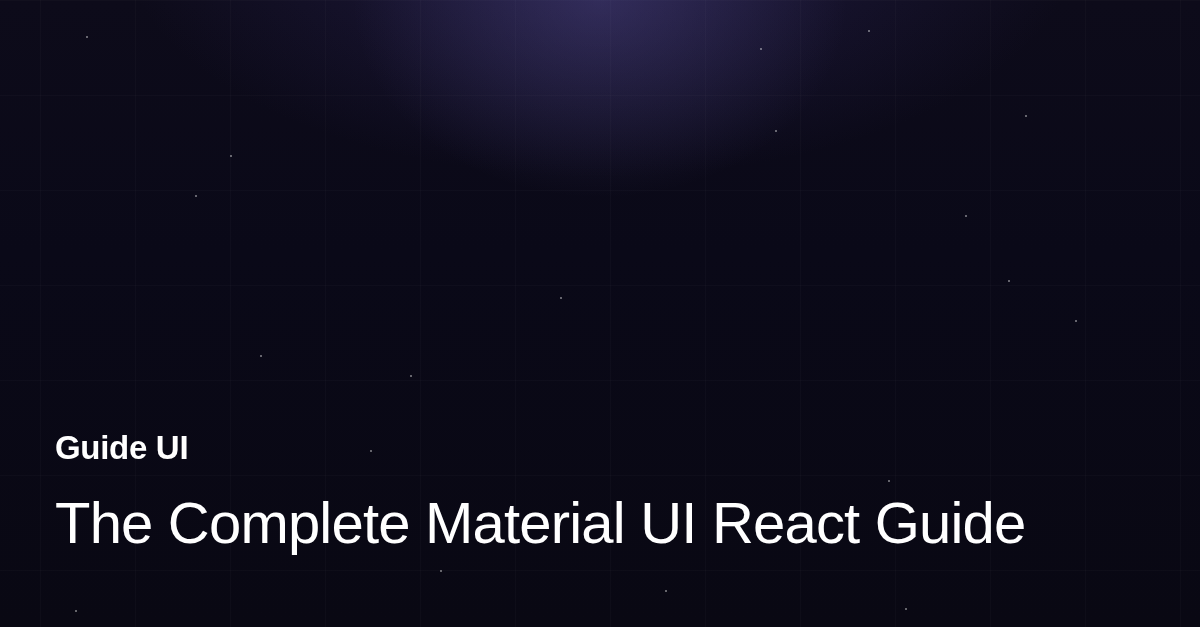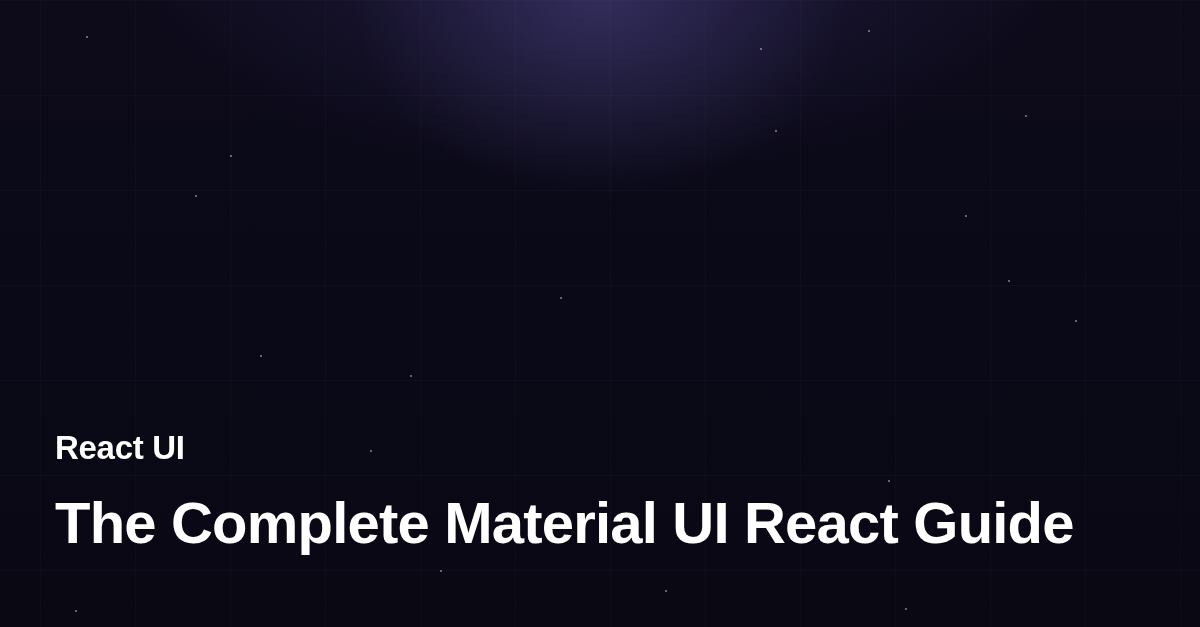--- a/index.html
+++ b/index.html
@@ -71,21 +71,21 @@
       color: #ffffff;
       font-size: 33px;
       font-weight: 600;
       margin-bottom: 22px;
       letter-spacing: -0.3px;
     }
     
     .title {
       color: #ffffff;
       font-size: 58px;
-      font-weight: 700;
+      font-weight: 400;
       line-height: 1.18;
       letter-spacing: -0.8px;
     }
   </style>
 </head>
 <body>
 
 <div class="grid-overlay"></div>
 <div class="gradient-top"></div>
 
@@ -105,15 +105,15 @@
   <div class="star" style="top: 355px; left: 260px;"></div>
   <div class="star" style="top: 450px; left: 370px;"></div>
   <div class="star" style="top: 480px; left: 888px;"></div>
   <div class="star" style="top: 570px; left: 440px;"></div>
   <div class="star" style="top: 590px; left: 665px;"></div>
   <div class="star" style="top: 610px; left: 75px;"></div>
   <div class="star" style="top: 608px; left: 905px;"></div>
 </div>
 
 <div class="content">
-  <div class="brand">React UI</div>
+  <div class="brand">Guide UI</div>
   <h1 class="title">The Complete Material UI React Guide</h1>
 </div>
 
 </body></html>

